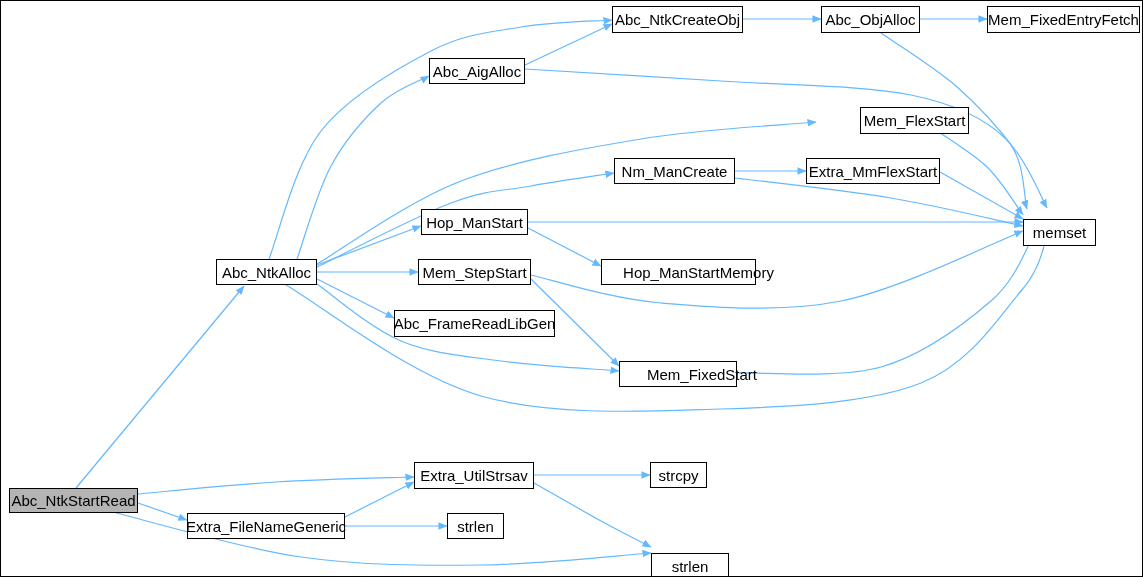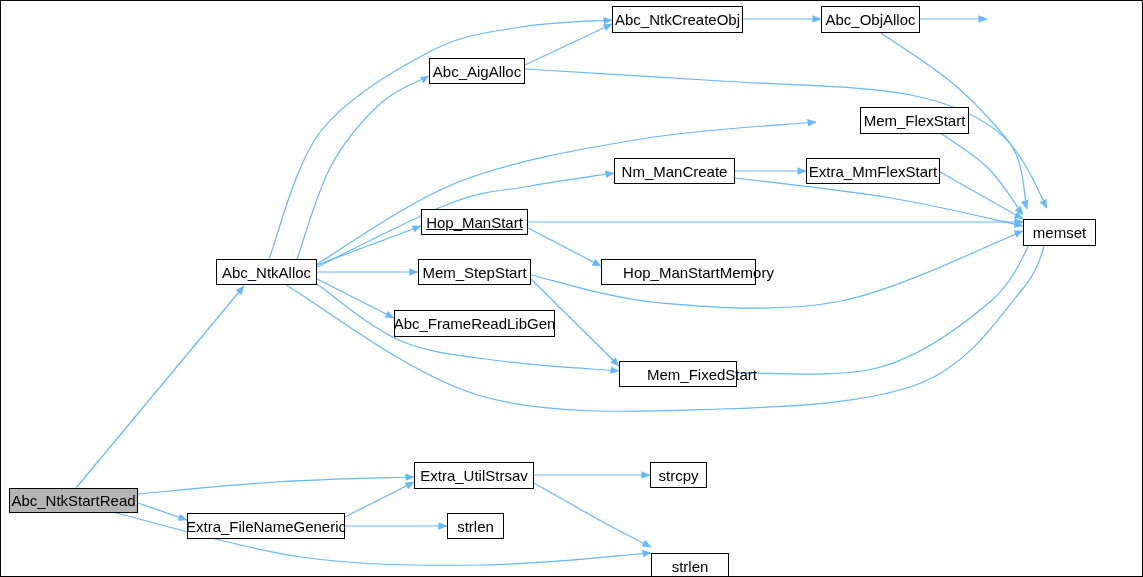--- a/index.html
+++ b/index.html
@@ -79,23 +79,24 @@
       <div class="node root" style="left: 8px; top: 487px; width: 129px; height: 25px;">Abc_NtkStartRead</div>
       <div class="node" style="left: 186px; top: 512px; width: 158px; height: 26px;">Extra_FileNameGeneric</div>
       <div class="node" style="left: 413px; top: 461px; width: 120px; height: 27px;">Extra_UtilStrsav</div>
       <div class="node" style="left: 446px; top: 512px; width: 57px; height: 26px;">strlen</div>
       <div class="node" style="left: 649px; top: 461px; width: 57px; height: 26px;">strcpy</div>
       <div class="node" style="left: 650px; top: 552px; width: 78px; height: 26px;">strlen</div>
       <div class="node" style="left: 215px; top: 258px; width: 101px; height: 26px;">Abc_NtkAlloc</div>
       <div class="node" style="left: 428px; top: 57px; width: 96px; height: 26px;">Abc_AigAlloc</div>
       <div class="node" style="left: 611px; top: 5px; width: 131px; height: 27px;">Abc_NtkCreateObj</div>
       <div class="node" style="left: 820px; top: 5px; width: 99px; height: 27px;">Abc_ObjAlloc</div>
+      <div class="node" style="left: 986px; top: 5px; width: 153px; height: 27px;">Mem_FixedEntryFetch</div>
       <div class="node" style="left: 815px; top: 106px; width: 109px; height: 27px; margin-left: 44px;">Mem_FlexStart</div>
       <div class="node" style="left: 613px; top: 157px; width: 121px; height: 26px;">Nm_ManCreate</div>
       <div class="node" style="left: 805px; top: 157px; width: 134px; height: 26px;">Extra_MmFlexStart</div>
-      <div class="node" style="left: 420px; top: 208px; width: 107px; height: 26px; text-decoration: underline;">Hop_ManStart</div>
+      <div class="node" style="left: 420px; top: 208px; width: 107px; height: 26px;">Hop_ManStart</div>
       <div class="node" style="left: 600px; top: 258px; width: 155px; height: 26px; padding-left: 40px;">Hop_ManStartMemory</div>
       <div class="node" style="left: 417px; top: 258px; width: 113px; height: 26px;">Mem_StepStart</div>
       <div class="node" style="left: 393px; top: 309px; width: 161px; height: 27px;">Abc_FrameReadLibGen</div>
       <div class="node" style="left: 618px; top: 360px; width: 118px; height: 26px; padding-left: 48px;">Mem_FixedStart</div>
       <div class="node" style="left: 1022px; top: 218px; width: 73px; height: 27px;">memset</div>
     </div>
 </div>
 
 </body></html>

